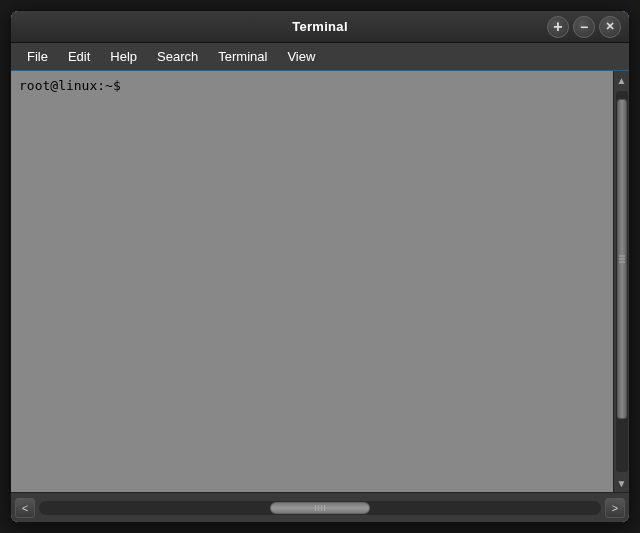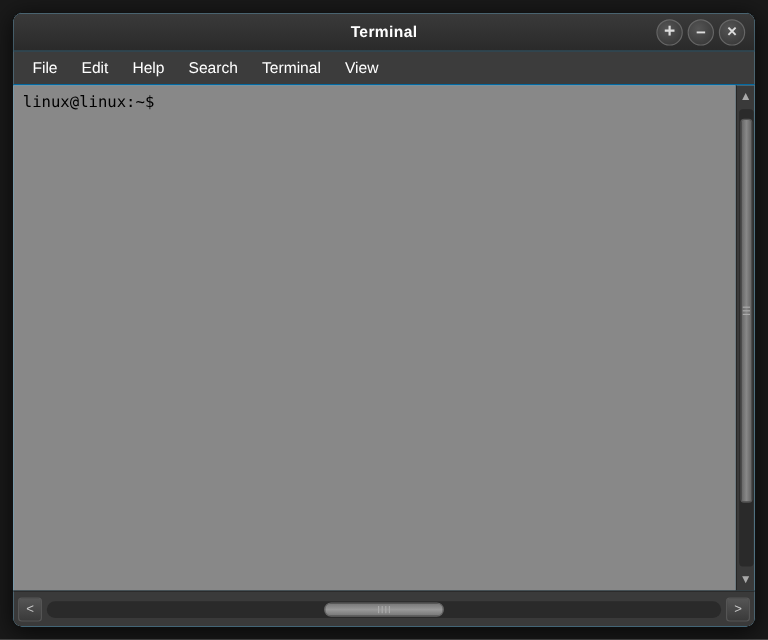--- a/index.html
+++ b/index.html
@@ -284,21 +284,21 @@
     <span class="menu-item">Edit</span>
     <span class="menu-item">Help</span>
     <span class="menu-item">Search</span>
     <span class="menu-item">Terminal</span>
     <span class="menu-item">View</span>
   </div>
 
   <div class="content-area">
 
     <div class="terminal-body">
-      <div class="terminal-prompt">linux@linux:~$</div>
+      <div class="terminal-prompt">root@linux:~$</div>
     </div>
 
     <div class="vscrollbar">
       <div class="vscroll-arrow">
         <span>▲</span>
       </div>
       <div class="vscroll-track">
         <div class="vscroll-thumb">
           <div class="vscroll-thumb-grip">
             <div class="grip-line"></div>

